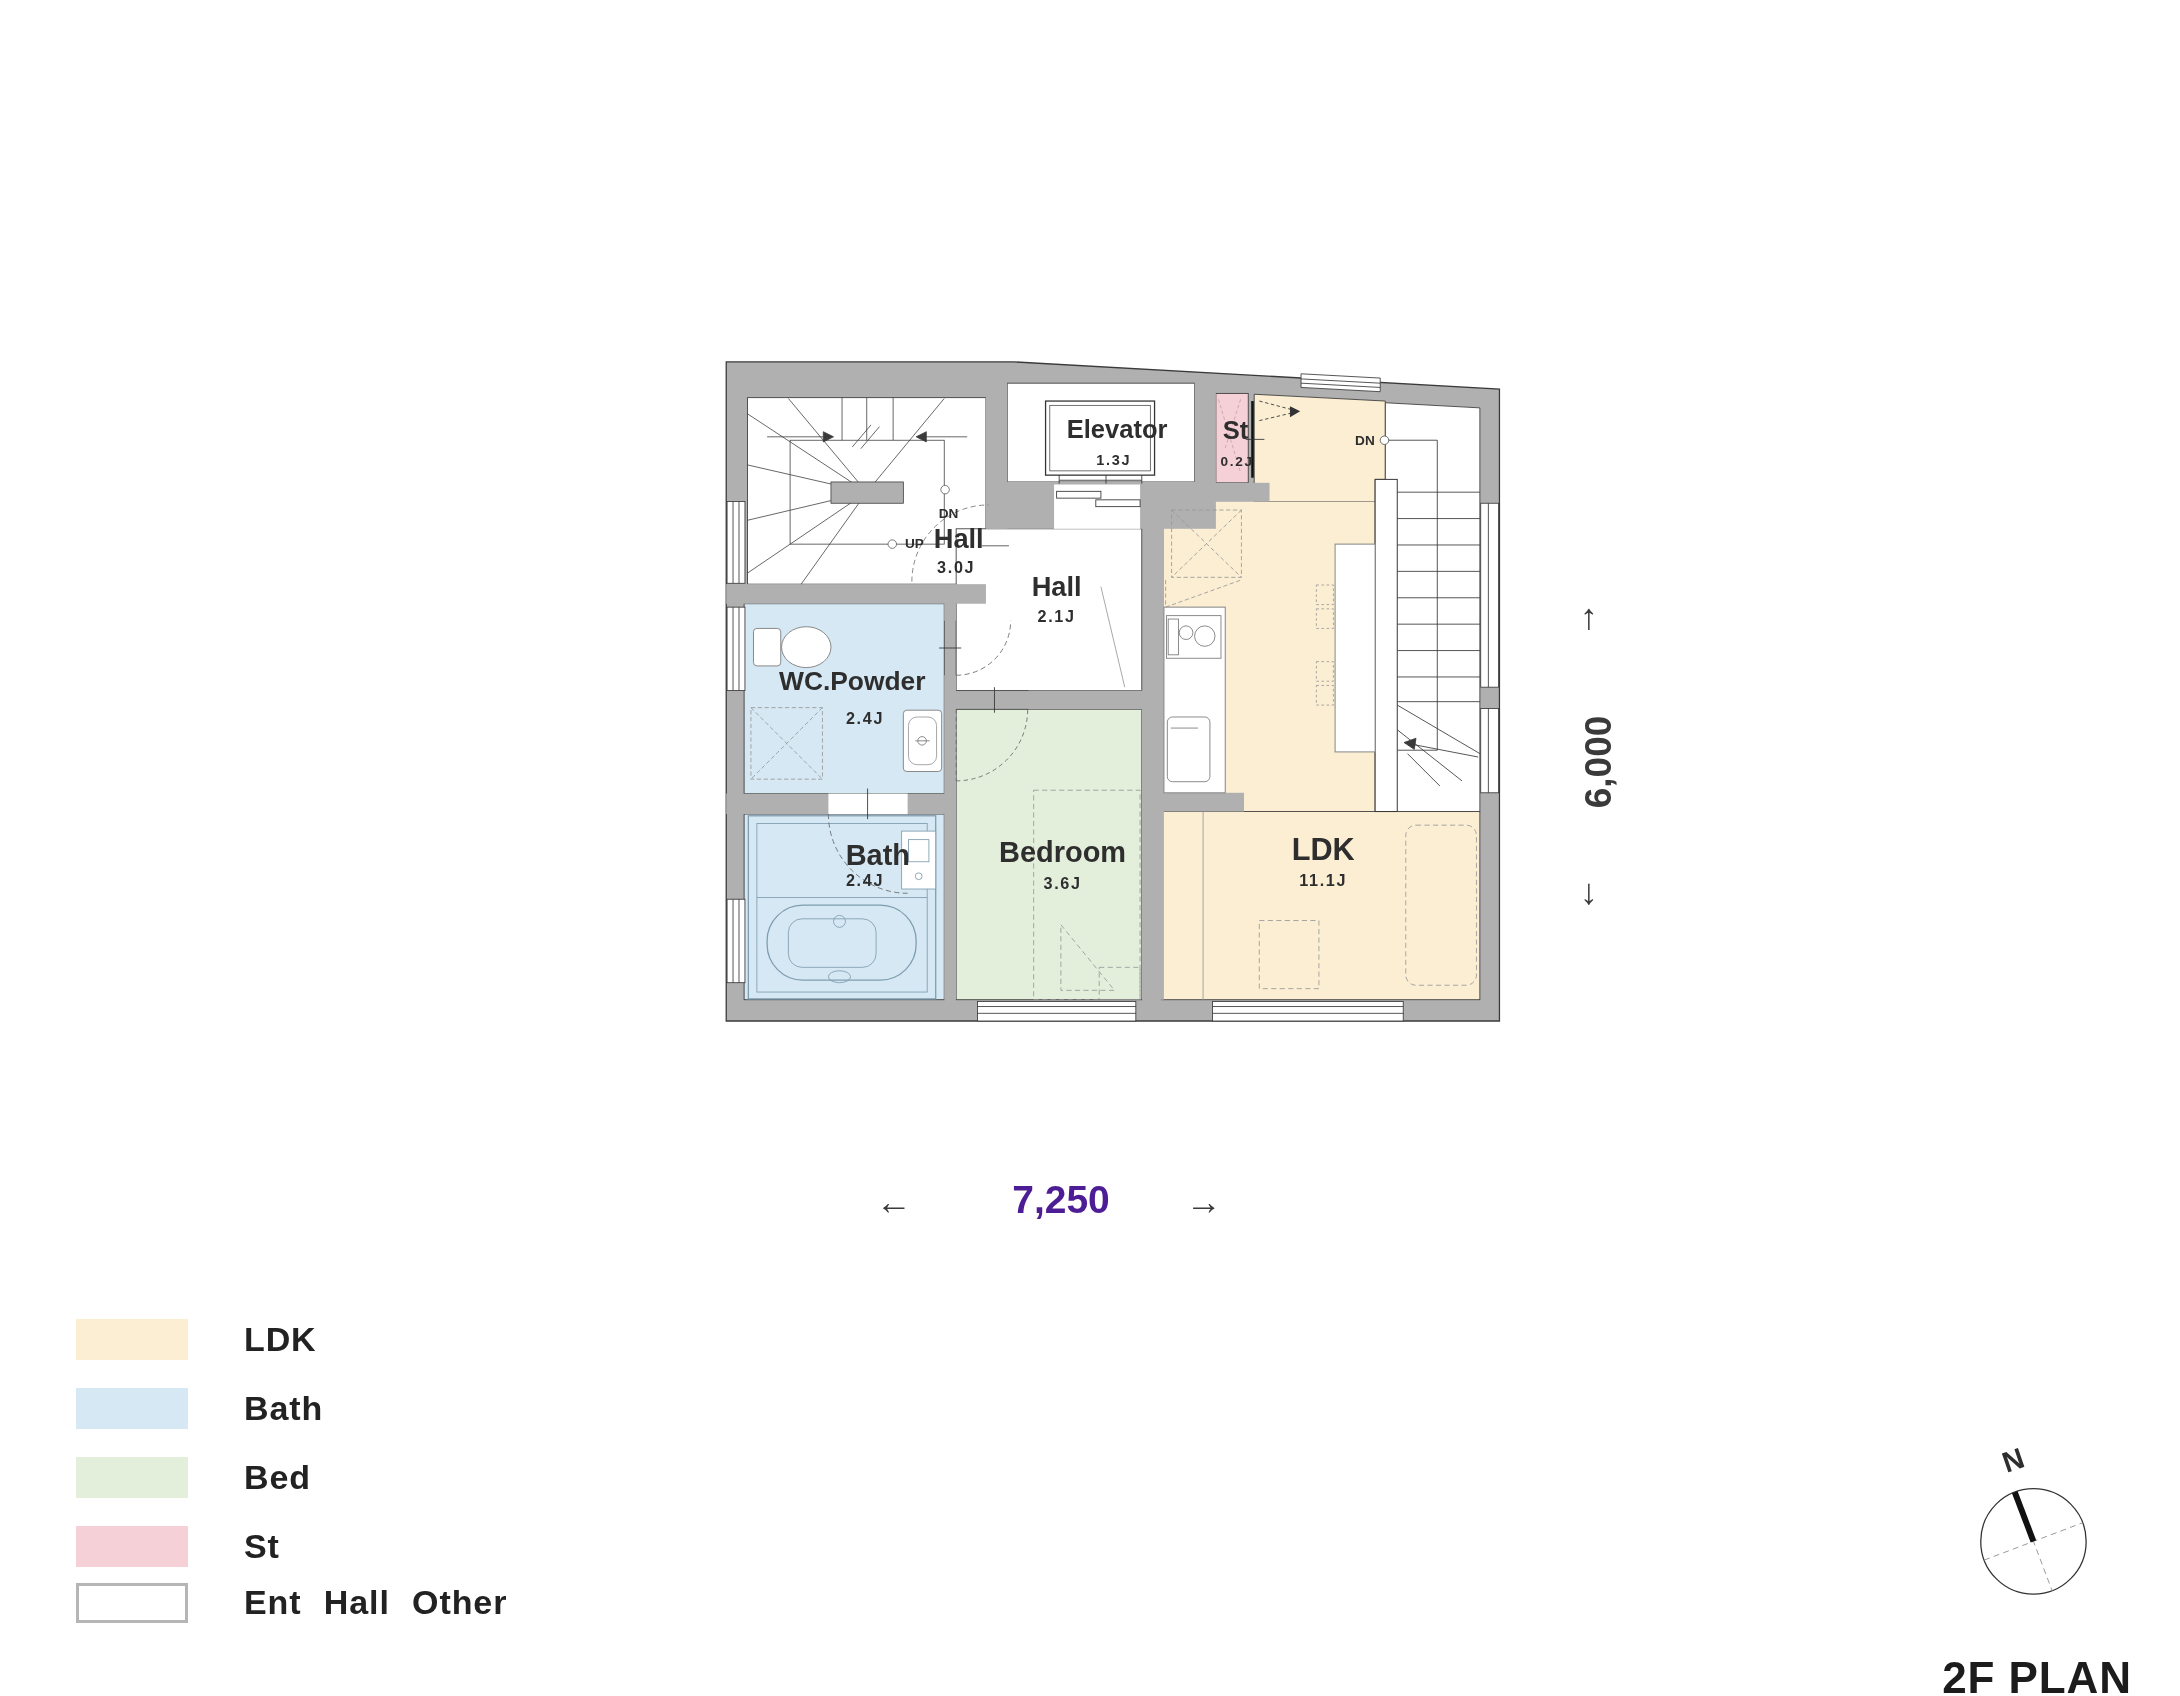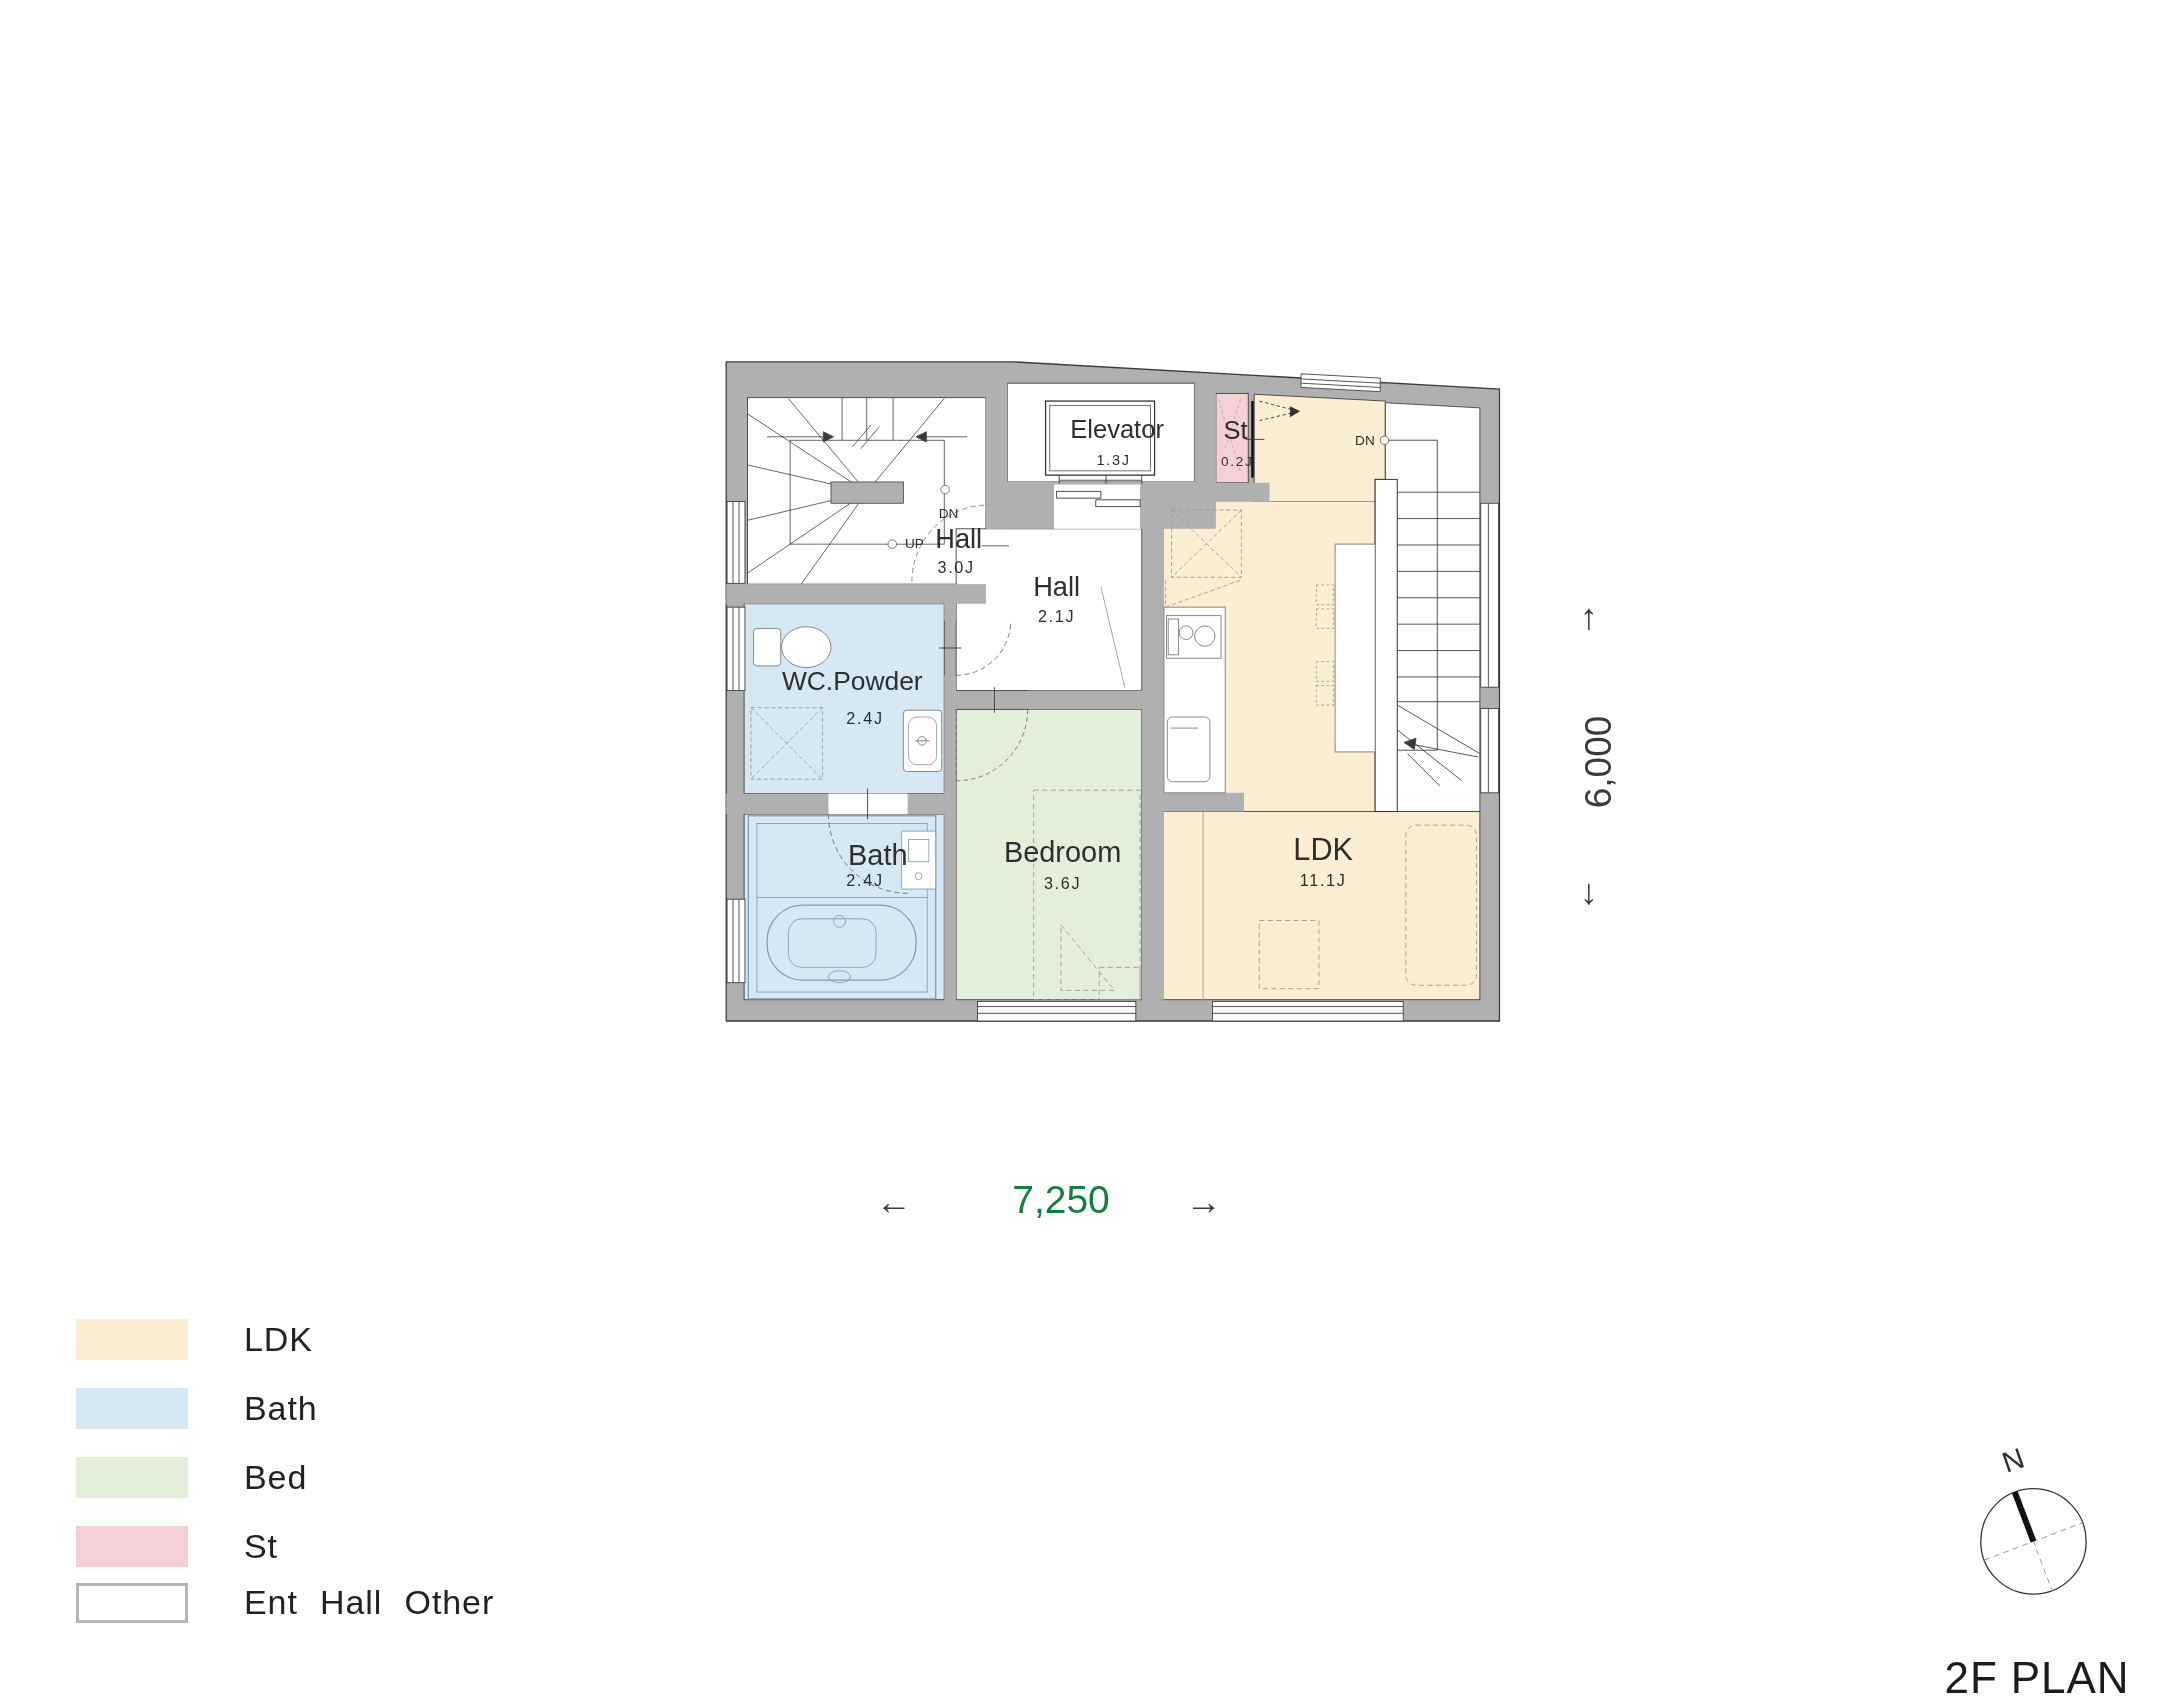--- a/index.html
+++ b/index.html
@@ -1,21 +1,21 @@
 <!DOCTYPE html>
 <html style="font-size:13.6px"><head>
 <meta charset="utf-8">
 <style>
   html,body{margin:0;padding:0;background:#ffffff;}
   .canvas{position:relative;width:2181px;height:1694px;background:#ffffff;overflow:hidden;
-          font-family:"Liberation Sans", sans-serif;color:#2e2e2e;}
+          font-family:"Liberation Sans", sans-serif;color:#2e2e2e;font-weight:bold;}
   .abs{position:absolute;}
   svg text{font-family:"Liberation Sans", sans-serif;fill:#2e2e2e;}
   
-  .hdim-text{left:933px;top:1178px;width:256px;text-align:center;font-size:39px;color:#15803d;}
+  .hdim-text{left:933px;top:1178px;width:256px;text-align:center;font-size:39px;color:#4c1d95;}
   .hdim-arrow{font-size:36px;color:#3a3a3a;top:1181px;}
   .hdim-arrow.left{left:876px;}
   .hdim-arrow.right{left:1186px;}
   
   .vdim-text{left:1539px;top:698px;width:119px;height:128px;display:flex;align-items:center;
              justify-content:center;transform:rotate(-90deg);font-size:37px;color:#3a3a3a;white-space:nowrap;}
   .vdim-arrow{font-size:36px;color:#3a3a3a;left:1580px;}
   .vdim-arrow.up{top:596px;}
   .vdim-arrow.down{top:871px;}
   

